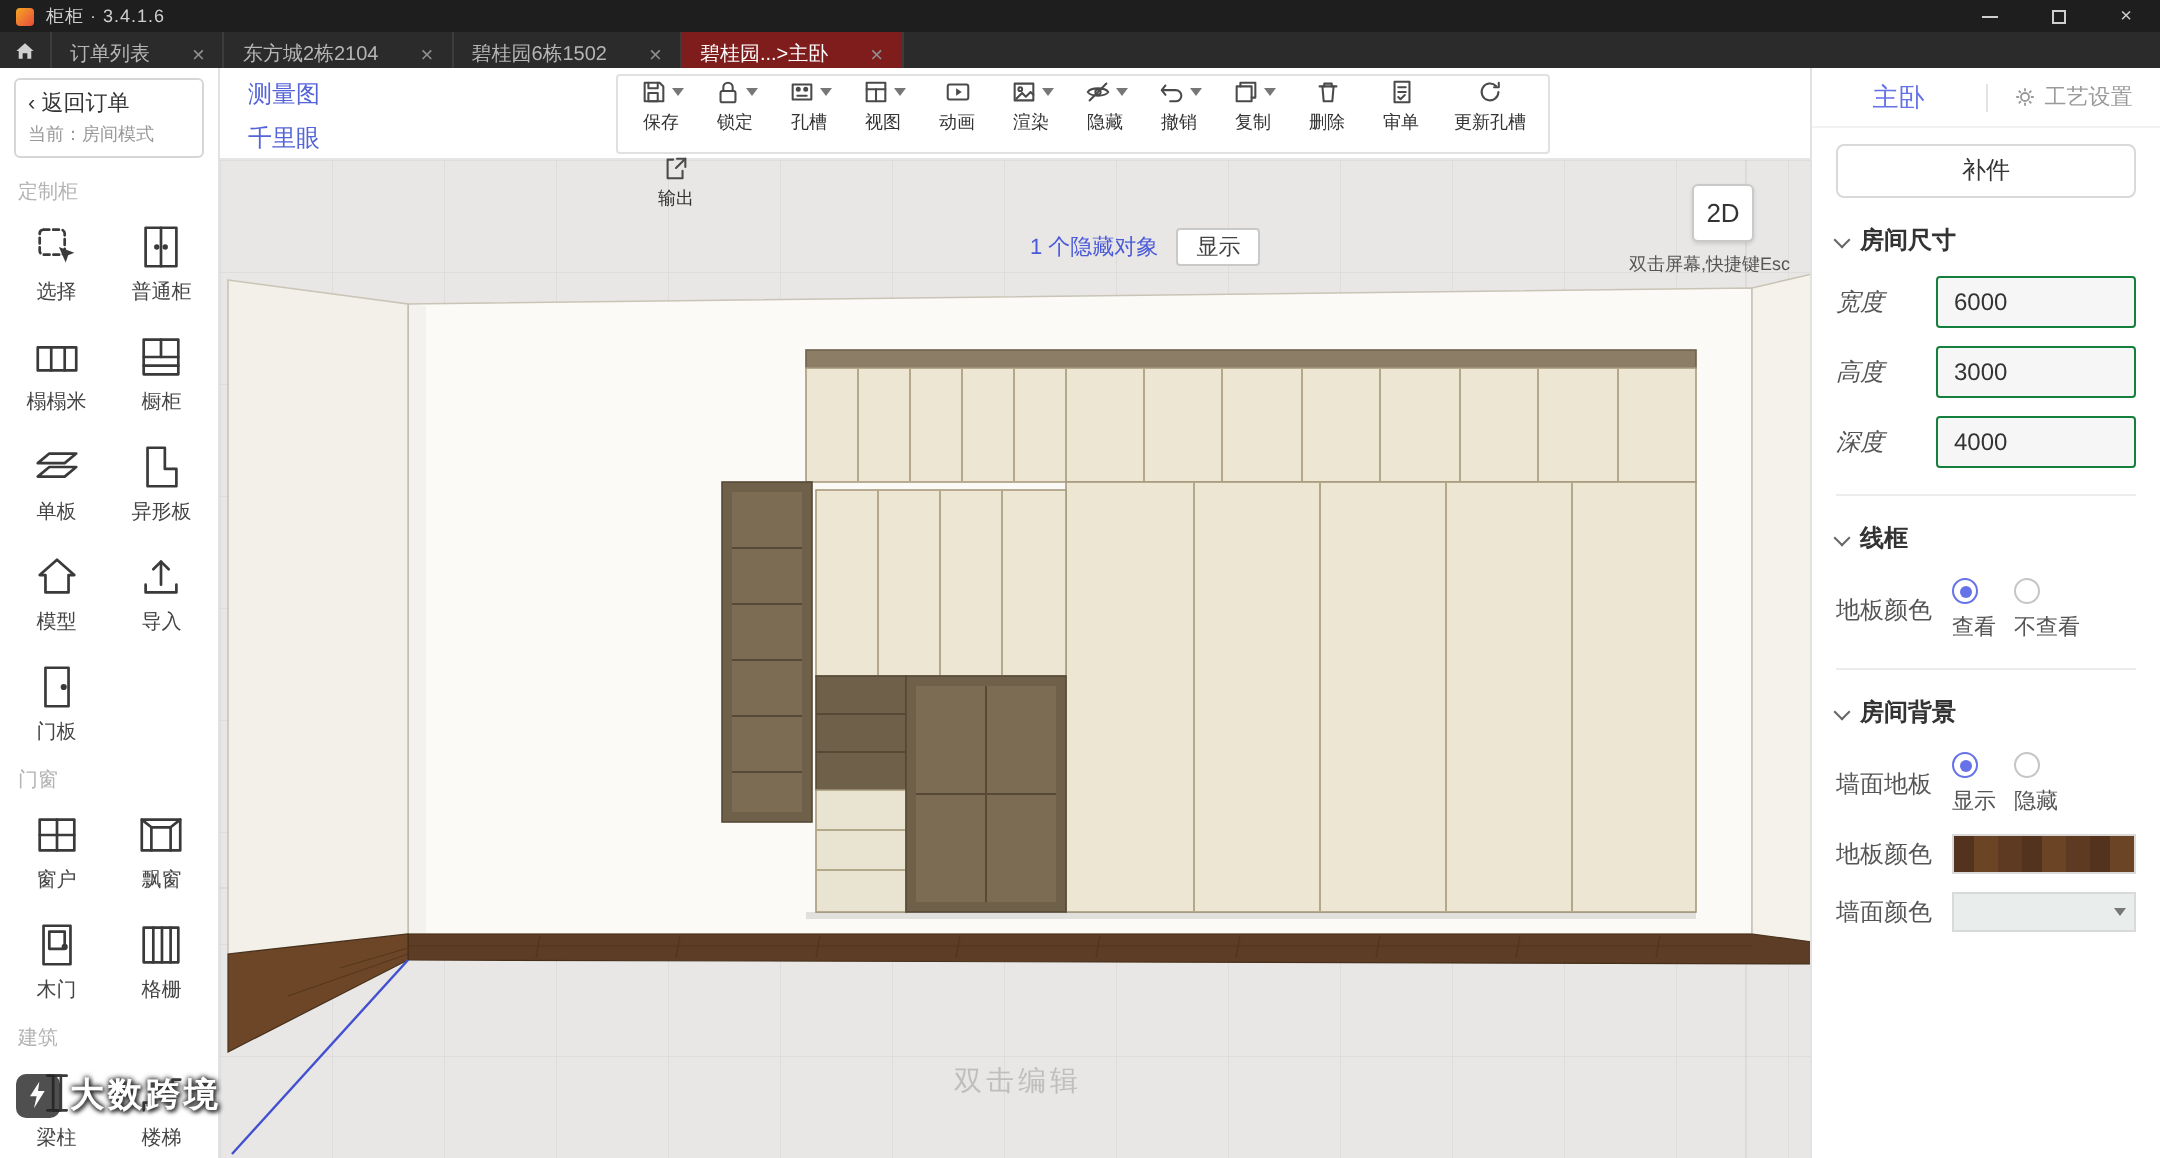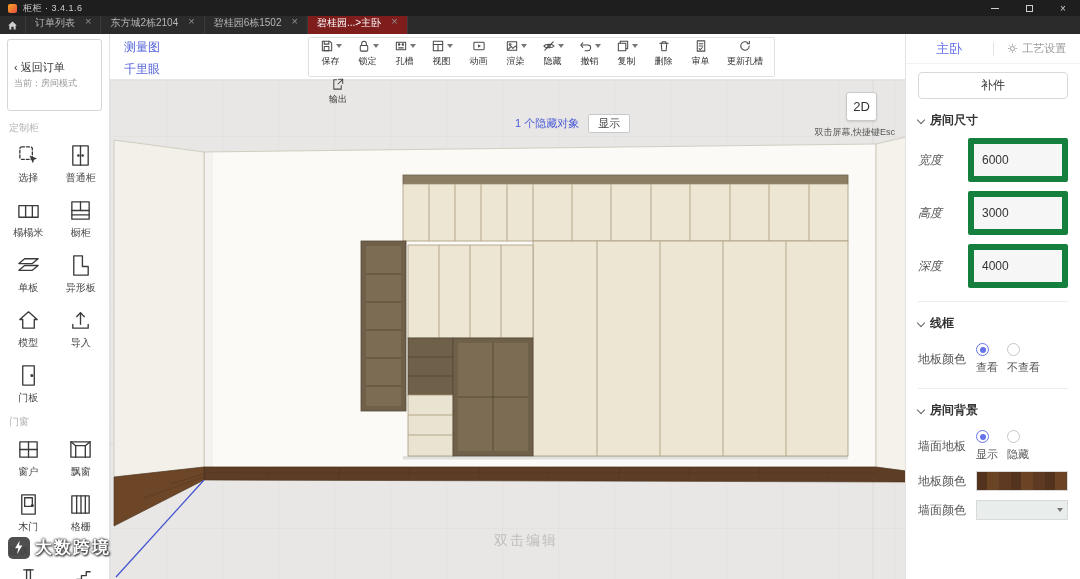--- a/index.html
+++ b/index.html
@@ -11,27 +11,27 @@
   .app-logo{width:9px;height:9px;border-radius:2px;margin:0 6px 0 8px;background:linear-gradient(135deg,#f5a623,#e84c3d);flex:none;}
   .app-title{font-size:9px;color:#cfcfcf;letter-spacing:.5px;}
   .win-controls{margin-left:auto;display:flex;height:100%;}
   .win-btn{width:34px;display:flex;align-items:center;justify-content:center;color:#cfcfcf;font-size:10px;}
   .min-glyph{width:8px;height:1px;background:#cfcfcf;display:block;}
   .max-glyph{width:7px;height:7px;border:1px solid #cfcfcf;display:block;}
 
   
   .tabbar{position:absolute;top:16px;left:0;right:0;height:18px;background:#2b2b2b;display:flex;align-items:stretch;z-index:20;}
   .home-tab{width:26px;display:flex;align-items:center;justify-content:center;border-right:1px solid #3c3c3c;}
-  .tab{display:flex;align-items:flex-start;gap:10px;padding:0 9px;font-size:10px;color:#b5b5b5;border-right:1px solid #3c3c3c;}
+  .tab{display:flex;align-items:flex-end;gap:21px;padding:0 9px;font-size:10px;color:#b5b5b5;border-right:1px solid #3c3c3c;}
   .tab.active{background:#7f1d1d;color:#fff;}
   .tab-close{color:#8f8f8f;font-size:11px;line-height:1;}
 
   
   .sidebar{position:absolute;top:34px;left:0;bottom:0;width:110px;background:#fff;border-right:1px solid #e2e2e2;overflow:hidden;z-index:5;}
-  .back-box{margin:5px 7px 0 7px;border:1px solid #d6d6d6;border-radius:3px;padding:20px 6px;}
+  .back-box{margin:5px 7px 0 7px;border:1px solid #d6d6d6;border-radius:3px;padding:4px 6px;}
   .back-line{font-size:11px;color:#333;}
   .mode-line{font-size:9px;color:#999;margin-top:2px;}
   .sec-label{font-size:10px;color:#b3b3b3;margin:10px 0 0 9px;}
   .tool-grid{display:grid;grid-template-columns:1fr 1fr;row-gap:13px;padding:8px 2px 0 2px;}
   .tool{display:flex;flex-direction:column;align-items:center;gap:3px;}
   .tool svg{width:25px;height:25px;stroke:#3a3a3a;fill:none;stroke-width:1.4;stroke-linecap:round;stroke-linejoin:round;}
   .tool .tl{font-size:10px;color:#454545;white-space:nowrap;}
 
   
   .main-toolbar{position:absolute;top:34px;left:110px;width:795px;height:46px;background:#fff;border-bottom:1px solid #e5e5e5;z-index:4;}
@@ -48,36 +48,36 @@
   .tb-btn .bl{font-size:9px;color:#333;white-space:nowrap;}
 
   
   .canvas{position:absolute;top:80px;left:110px;width:795px;height:499px;background:#e8e7e5;overflow:hidden;}
   .canvas svg.scene{position:absolute;inset:0;}
   .hidden-row{position:absolute;left:405px;top:34px;display:flex;align-items:center;gap:9px;}
   .hidden-text{font-size:11px;color:#4b5ad8;}
   .show-btn{font-size:11px;color:#444;background:#fff;border:1px solid #c9c9c9;border-radius:2px;padding:1px 9px;}
   .btn-2d{position:absolute;right:28px;top:12px;width:31px;height:29px;background:#fff;border:1px solid #c9c9c9;border-radius:3px;display:flex;align-items:center;justify-content:center;font-size:13px;color:#333;box-shadow:0 1px 2px rgba(0,0,0,.12);}
   .hint-2d{position:absolute;right:10px;top:46px;font-size:9px;color:#555;}
-  .edit-hint{position:absolute;left:384px;top:452px;font-size:14px;color:rgba(150,150,150,.5);letter-spacing:2px;}
+  .edit-hint{position:absolute;left:367px;top:452px;font-size:14px;color:rgba(150,150,150,.5);letter-spacing:2px;}
 
   
   .rpanel{position:absolute;top:34px;left:905px;right:0;bottom:0;background:#fff;border-left:1px solid #e2e2e2;z-index:5;}
   .rp-header{height:30px;display:flex;align-items:center;border-bottom:1px solid #f2f2f2;}
   .rp-title{flex:1;text-align:center;font-size:13px;color:#6672e8;}
   .rp-hdiv{width:1px;height:14px;background:#e3e3e3;}
   .rp-craft{flex:1;display:flex;align-items:center;justify-content:center;gap:4px;font-size:11px;color:#9a9a9a;}
   .rp-craft svg{width:11px;height:11px;stroke:#9a9a9a;fill:none;stroke-width:1;}
   .patch-btn{margin:8px 12px 0;height:27px;border:1px solid #d9d9d9;border-radius:4px;display:flex;align-items:center;justify-content:center;font-size:12px;color:#333;background:#fff;}
   .rp-sec{padding:0 12px;}
   .sec-head{display:flex;align-items:center;gap:6px;margin-top:13px;font-size:12px;font-weight:bold;color:#333;}
   .chev{width:6px;height:6px;border-left:1.4px solid #666;border-bottom:1.4px solid #666;transform:rotate(-45deg);margin-top:-2px;flex:none;}
   .frow{display:flex;align-items:center;margin-top:9px;}
   .flabel{width:50px;font-size:12px;color:#555;flex:none;font-style:italic;}
-  .finput{flex:1;height:26px;background:#f6f6f6;border:6px solid #15803d;border-radius:2px;font-size:12px;color:#333;padding:16px 8px;font-family:inherit;outline:none;min-width:0;}
+  .finput{flex:1;height:26px;background:#f6f6f6;border:1px solid #15803d;border-radius:2px;font-size:12px;color:#333;padding:4px 8px;font-family:inherit;outline:none;min-width:0;}
   .sec-div{border-top:1px solid #ededed;margin-top:13px;}
   .radio-row{display:flex;align-items:center;margin-top:11px;font-size:11px;color:#555;}
   .flabel2{width:58px;font-size:12px;color:#555;flex:none;}
   .ropt{display:flex;align-items:flex-start;gap:4px;margin-right:9px;flex-direction:column;}
   .radio{width:13px;height:13px;border-radius:50%;border:1px solid #c6c6c6;background:#fff;flex:none;position:relative;}
   .radio.sel{border-color:#6672e8;}
   .radio.sel::after{content:"";position:absolute;inset:2.5px;border-radius:50%;background:#6672e8;}
   .swatch-floor{flex:1;height:20px;border:1px solid #d9d9d9;background:repeating-linear-gradient(90deg,#53331d 0 10px,#6b4426 10px 22px,#5d3a21 22px 34px);}
   .swatch-wall{flex:1;height:20px;border:1px solid #d9d9d9;background:#e9edeb;display:flex;align-items:center;justify-content:flex-end;padding-right:4px;}
 

